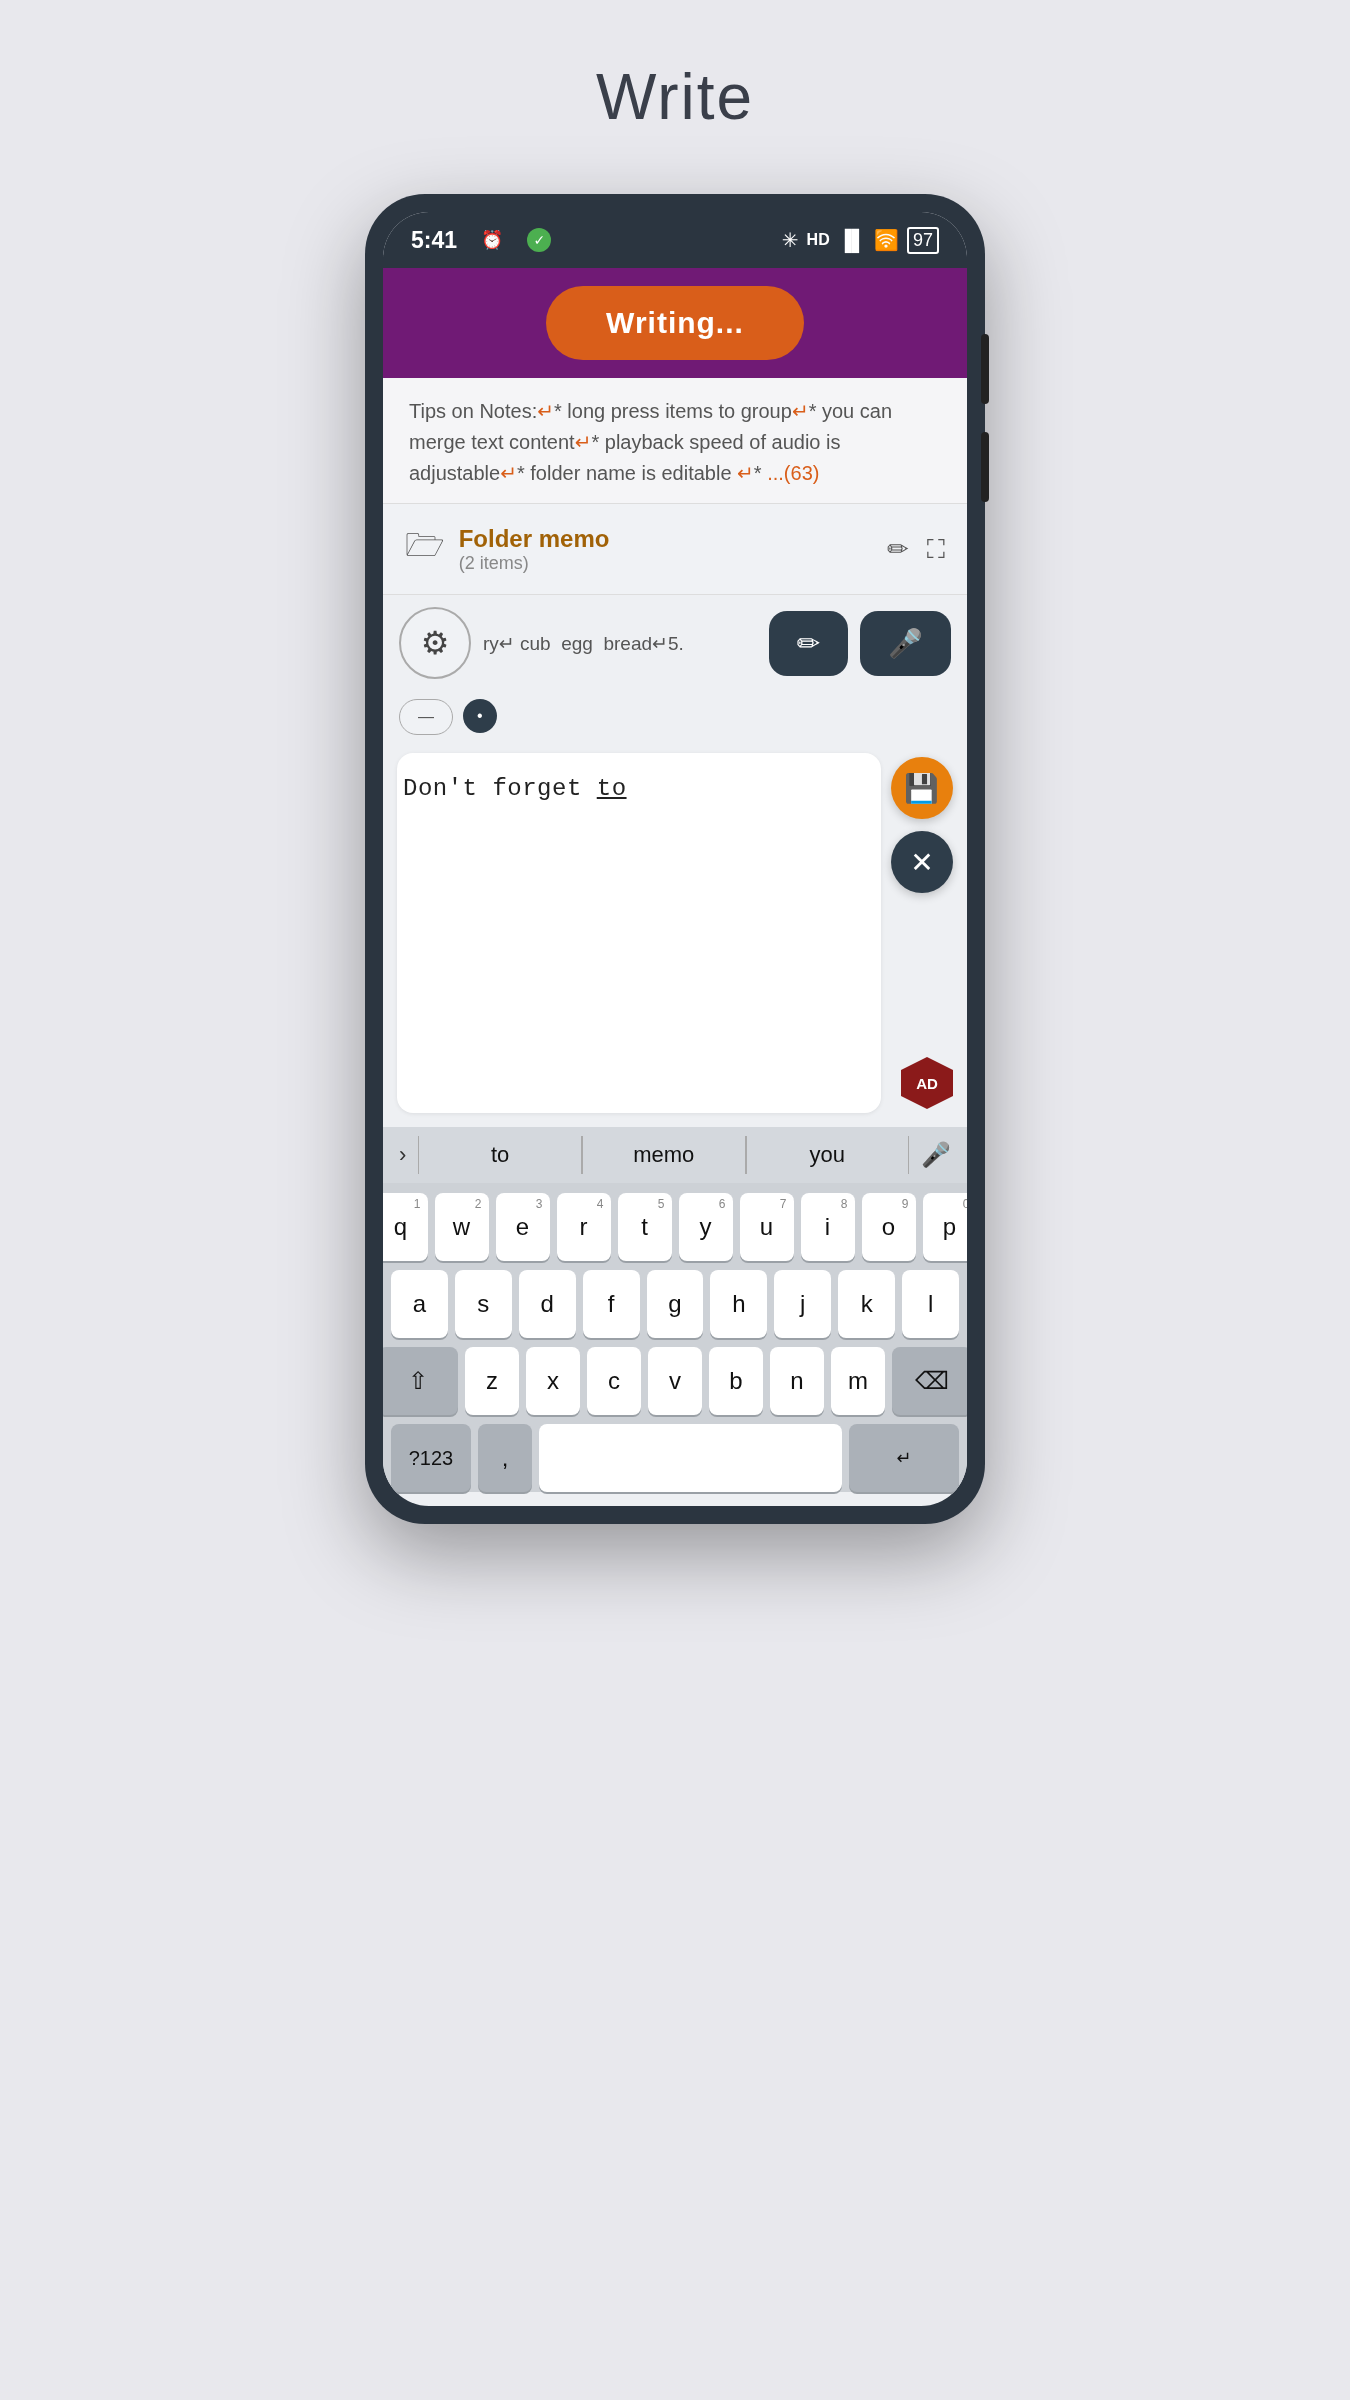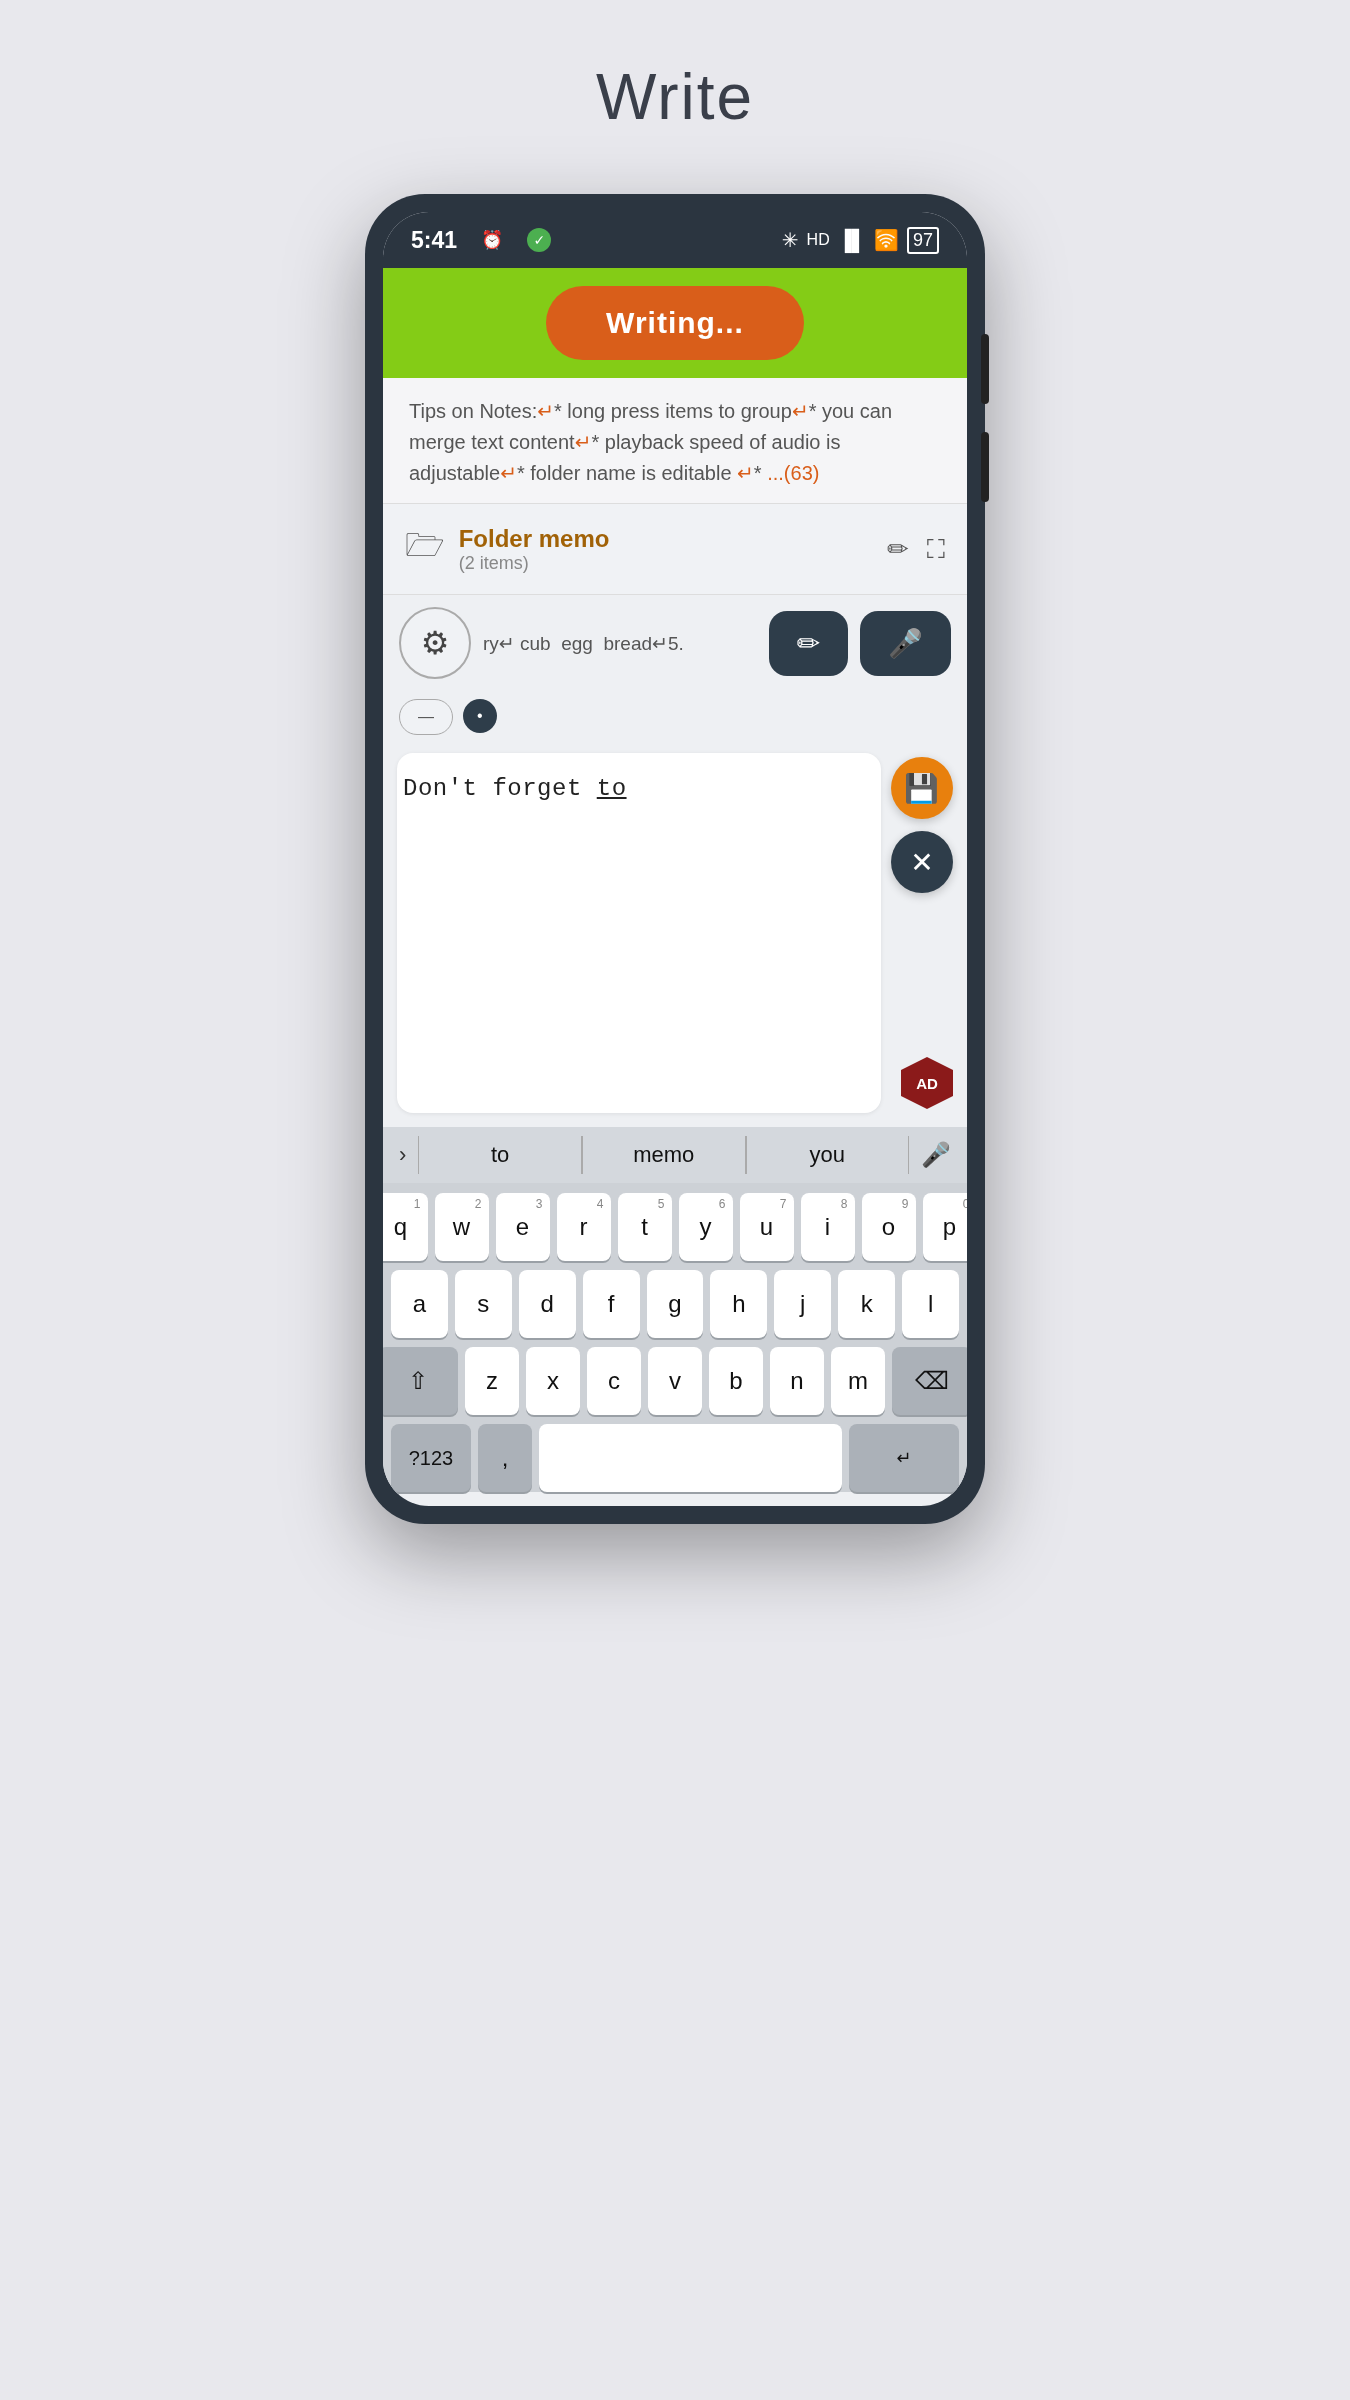--- a/index.html
+++ b/index.html
@@ -53,21 +53,21 @@
       padding: 0 28px;
       color: white;
       font-size: 22px;
     }
     .status-left { display: flex; align-items: center; gap: 24px; }
     .status-time { font-weight: 600; font-size: 23px; }
     .status-icon { font-size: 18px; }
     .status-right { display: flex; align-items: center; gap: 8px; font-size: 20px; }
     
     .writing-banner {
-      background: #84cc16;
+      background: #701a75;
       padding: 18px 30px;
       display: flex;
       justify-content: center;
       align-items: center;
     }
     .writing-btn {
       background: #d95e1a;
       color: white;
       border: none;
       border-radius: 40px;
@@ -391,21 +391,21 @@
     <div class="phone-inner">
 
       <div class="status-bar">
         <div class="status-left">
           <span class="status-time">5:41</span>
           <span class="status-icon">⏰</span>
           <span class="status-icon" style="background:#4caf50;border-radius:50%;width:24px;height:24px;display:inline-flex;align-items:center;justify-content:center;font-size:14px;">✓</span>
         </div>
         <div class="status-right">
           <span>✳</span>
-          <span style="font-size:16px;font-weight:400;">HD</span>
+          <span style="font-size:16px;font-weight:700;">HD</span>
           <span>▐▌</span>
           <span>🛜</span>
           <span style="font-size:18px;border:2px solid white;border-radius:3px;padding:1px 4px;display:inline-flex;align-items:center;gap:2px;">
             <span>97</span>
           </span>
         </div>
       </div>
 
       <div class="writing-banner">
         <button class="writing-btn">Writing...</button>

